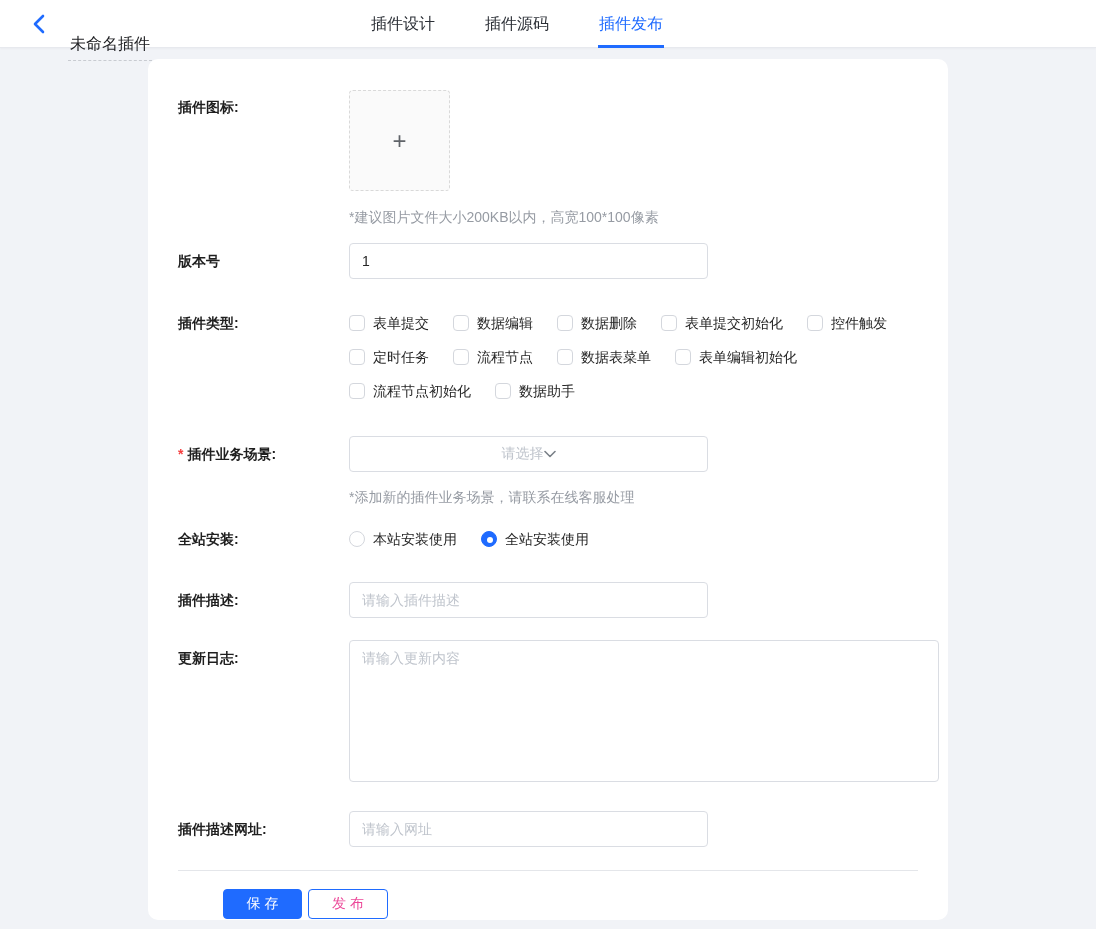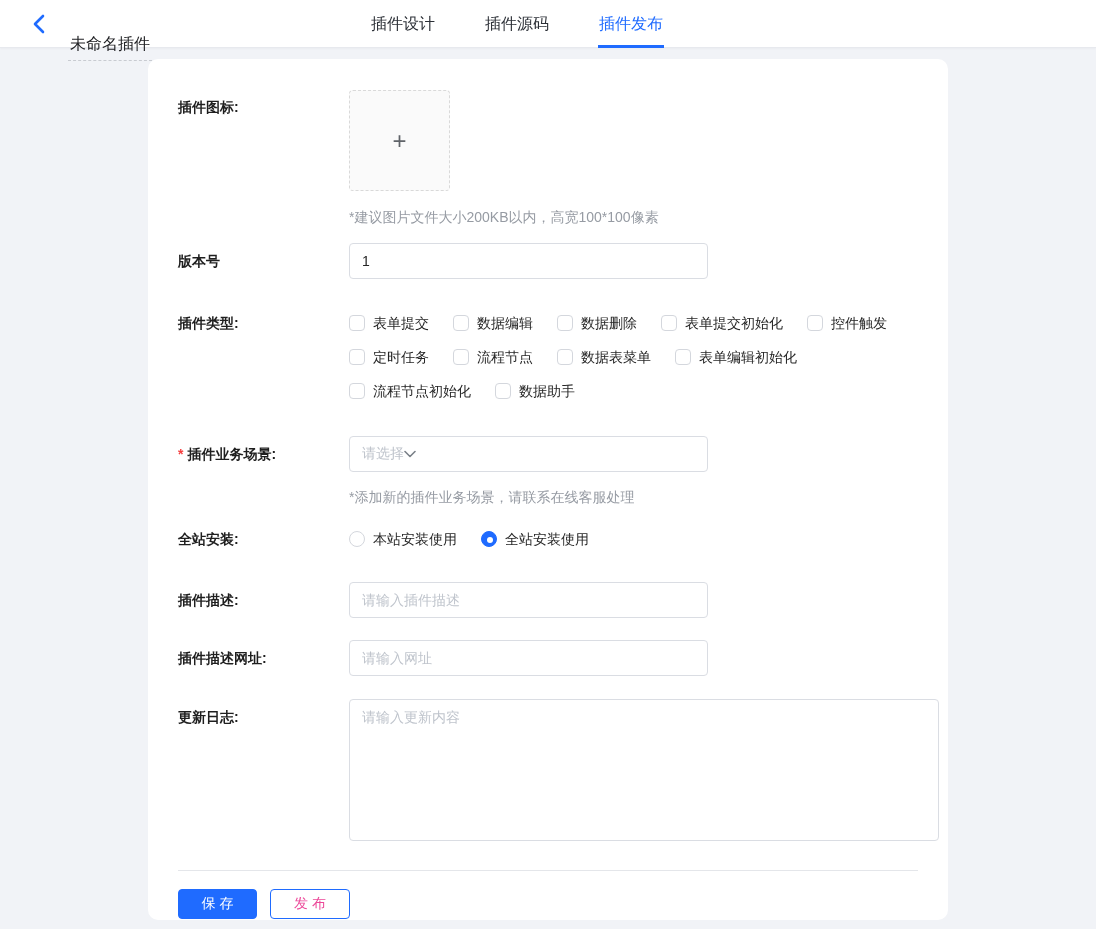--- a/index.html
+++ b/index.html
@@ -133,21 +133,21 @@
   }
   .cb-label { color:#262626; white-space:nowrap; }
 
   
   .row-scene { margin-bottom:14px; }
   .select-box {
     width:359px; height:36px;
     border:1px solid #dadde3;
     border-radius:4px;
     padding:0 12px;
-    display:flex; align-items:center; justify-content:flex-start;
+    display:flex; align-items:center; justify-content:center;
     cursor:pointer;
     background:#fff;
   }
   .select-placeholder { color:#bfc4cc; }
 
   
   .row-install { margin-bottom:33px; }
   .radio-wrap { display:flex; gap:24px; padding-top:8px; }
   .radio-item { display:flex; align-items:center; cursor:pointer; line-height:20px;text-align:center; }
   .radio {
@@ -186,21 +186,21 @@
     color:#262626;
     resize:none;
     outline:none;
     font-family:inherit;
     background:#fff;
   }
   .textarea-input::placeholder { color:#bfc4cc; }
 
   
   .divider { border:none; border-top:1px solid #e4e6ea; margin:0 0 18px 0; }
-  .button-row { display:flex; gap:13px; }
+  .button-row { display:flex; gap:6px;margin-left:45px; }
   .btn {
     height:30px;
     border-radius:4px;
     font-size:14px;
     letter-spacing:4px;
     padding:0 16px 0 20px;
     cursor:pointer;
     font-family:inherit;
     display:flex; align-items:center; justify-content:center;
   }
@@ -349,31 +349,31 @@
     </div>
   </div>
 
   <div class="form-row row-desc">
     <div class="form-label center">插件描述:</div>
     <div class="form-control">
       <input class="text-input" type="text" placeholder="请输入插件描述" style="">
     </div>
   </div>
 
+  <div class="form-row row-log">
+    <div class="form-label">更新日志:</div>
+    <div class="form-control">
+      <textarea class="textarea-input" placeholder="请输入更新内容" style=""></textarea>
+    </div>
+  </div>
+
   <div class="form-row row-url">
     <div class="form-label center">插件描述网址:</div>
     <div class="form-control">
       <input class="text-input" type="text" placeholder="请输入网址" style="">
-    </div>
-  </div>
-
-  <div class="form-row row-log">
-    <div class="form-label">更新日志:</div>
-    <div class="form-control">
-      <textarea class="textarea-input" placeholder="请输入更新内容" style=""></textarea>
     </div>
   </div>
 
   <hr class="divider">
 
   <div class="button-row">
     <button class="btn btn-primary">保存</button>
     <button class="btn btn-outline">发布</button>
   </div>
 

